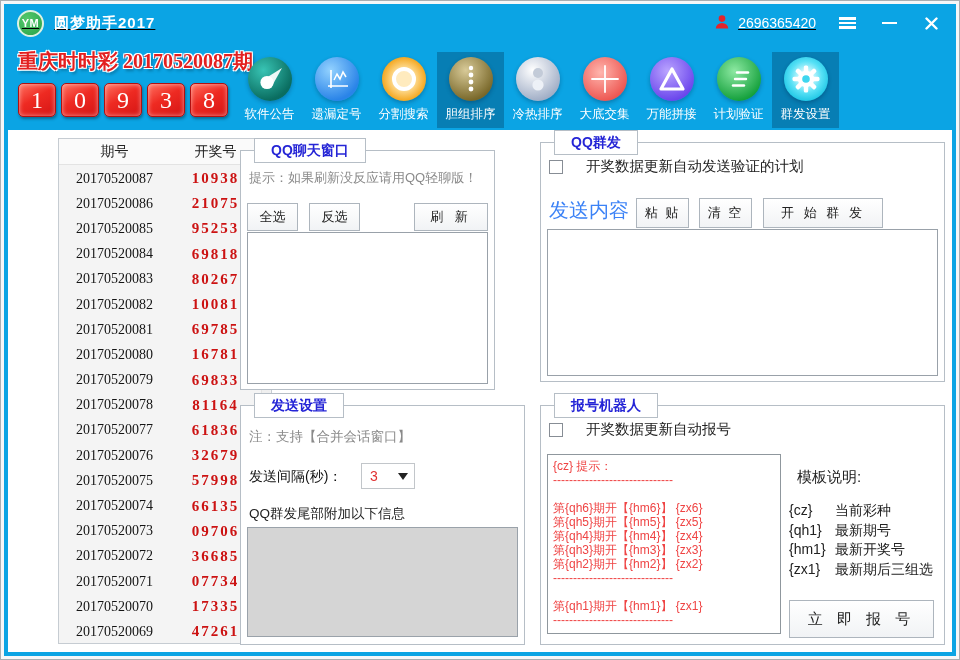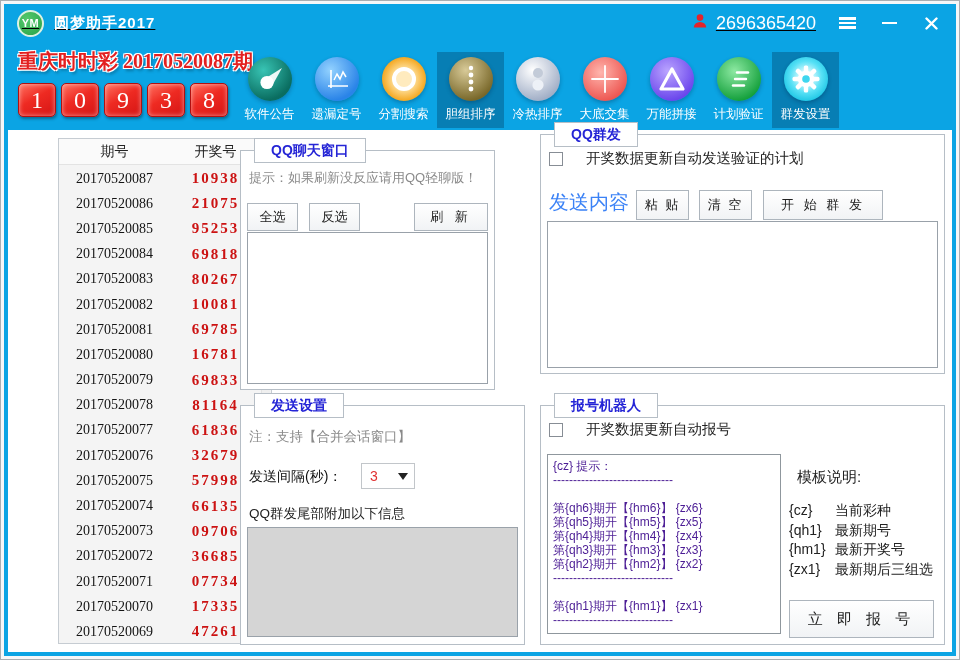--- a/index.html
+++ b/index.html
@@ -6,21 +6,21 @@
   html,body { width:960px; height:660px; }
   body { position:relative; font-family:"Liberation Sans",sans-serif; background:#fff; overflow:hidden; }
   .frame { position:absolute; inset:0; border:1px solid #a9aeb2; background:#f6f7f8; padding:3px; }
   .win { position:relative; width:100%; height:100%; background:#0ba4e4; overflow:hidden; }
 
   
   .titlebar { height:38px; display:flex; align-items:center; padding:0 14px 0 13px;text-decoration:underline; }
   .logo { width:27px; height:27px; border-radius:50%; background:radial-gradient(circle at 35% 30%, #54c86c, #27a248); border:2px solid #ddf2e2; color:#fff; font-weight:bold; font-size:11px; display:flex; align-items:center; justify-content:center; letter-spacing:.5px; }
   .app-title { color:#fff; font-size:15px; font-weight:bold; margin-left:10px; letter-spacing:1px; }
   .tb-right { margin-left:auto; display:flex; align-items:center; gap:20px; }
-  .user-area { display:flex; align-items:center; gap:8px; color:#fff; font-size:18px; cursor:pointer; }
+  .user-area { display:flex; align-items:center; gap:8px; color:#fff; font-size:14px; cursor:pointer; }
   .winbtn { display:flex; align-items:center; justify-content:center; width:22px; height:22px; cursor:pointer; }
   .ham span { display:block; width:17px; height:2.6px; background:#fff; margin:2px 0; }
   .minbar { width:15px; height:2.8px; background:#fff; }
 
   
   .header { position:relative; height:88px; }
   .lottery { position:absolute; left:14px; top:6px; }
   .lottery-title { font-family:"Liberation Serif",serif; font-size:20px; font-weight:bold; color:#e32020; white-space:nowrap;
     text-shadow:-1px -1px 0 #fff, 1px -1px 0 #fff, -1px 1px 0 #fff, 1px 1px 0 #fff, 2px 3px 3px rgba(0,0,0,.3); }
   .tiles { display:flex; gap:5px; margin-top:8px; }
@@ -71,21 +71,21 @@
   .chk { width:14px; height:14px; border:1px solid #878d95; background:#fff; flex:0 0 auto; }
   .plabel { position:absolute; font-size:20px; color:#3b82f6; white-space:nowrap; }
 
   
   .combo { position:absolute; left:112px; top:-5px; width:54px; height:26px; border:1px solid #c2c6ca; background:#fff; display:flex; align-items:center; cursor:pointer; }
   .combo .val { color:#e03030; font-size:14px; margin-left:8px; }
   .combo .arr { margin-left:auto; margin-right:6px; width:0; height:0; border-left:5px solid transparent; border-right:5px solid transparent; border-top:7px solid #222; }
   .graybox { position:absolute; background:#d5d5d5; border:1px solid #9aa2aa; }
 
   
-  .tplbox { position:absolute; left:6px; top:48px; width:234px; height:180px; border:1px solid #8f979d; background:#fff; padding:4px 5px; font-size:12px; line-height:14px; color:#4c1d95; white-space:pre; overflow:hidden; cursor:text; }
+  .tplbox { position:absolute; left:6px; top:48px; width:234px; height:180px; border:1px solid #8f979d; background:#fff; padding:4px 5px; font-size:12px; line-height:14px; color:#ef4444; white-space:pre; overflow:hidden; cursor:text; }
   .tpl-title { position:absolute; left:256px; top:62px; font-size:15px; color:#222; }
   .legend { position:absolute; left:248px; top:95px; font-size:14px; color:#222; line-height:19.5px; }
   .legend .code { display:inline-block; width:46px; }
 </style>
 </head>
 <body>
 
 <div class="frame">
 <div class="win">
 
@@ -322,21 +322,21 @@
 
     <div class="panel" style="left:232px; top:20px; width:255px; height:240px;">
       <div class="ptab">QQ聊天窗口</div>
       <div class="hint" style="left:8px; top:18px;">提示：如果刷新没反应请用QQ轻聊版！</div>
       <div class="btn" style="left:6px; top:44px; width:51px; height:28px;">全选</div>
       <div class="btn" style="left:68px; top:44px; width:51px; height:28px;">反选</div>
       <div class="btn" style="right:6px; top:44px; width:74px; height:28px; letter-spacing:4px;">刷 新</div>
       <div class="box" style="left:6px; top:81px; right:6px; bottom:5px;"></div>
     </div>
 
-    <div class="panel" style="left:532px; top:4px; width:405px; height:240px;">
+    <div class="panel" style="left:532px; top:12px; width:405px; height:240px;">
       <div class="ptab">QQ群发</div>
       <div class="chkrow" style="left:8px; top:14px;">
         <span class="chk"></span>
         <span>开奖数据更新自动发送验证的计划</span>
       </div>
       <div class="plabel" style="left:8px; top:54px;">发送内容</div>
       <div class="btn" style="left:95px; top:47px; width:53px; height:30px; letter-spacing:2px;">粘 贴</div>
       <div class="btn" style="left:158px; top:47px; width:53px; height:30px; letter-spacing:2px;">清 空</div>
       <div class="btn" style="left:222px; top:47px; width:120px; height:30px; letter-spacing:3px;">开 始 群 发</div>
       <div class="box" style="left:6px; top:86px; right:6px; bottom:5px;"></div>

